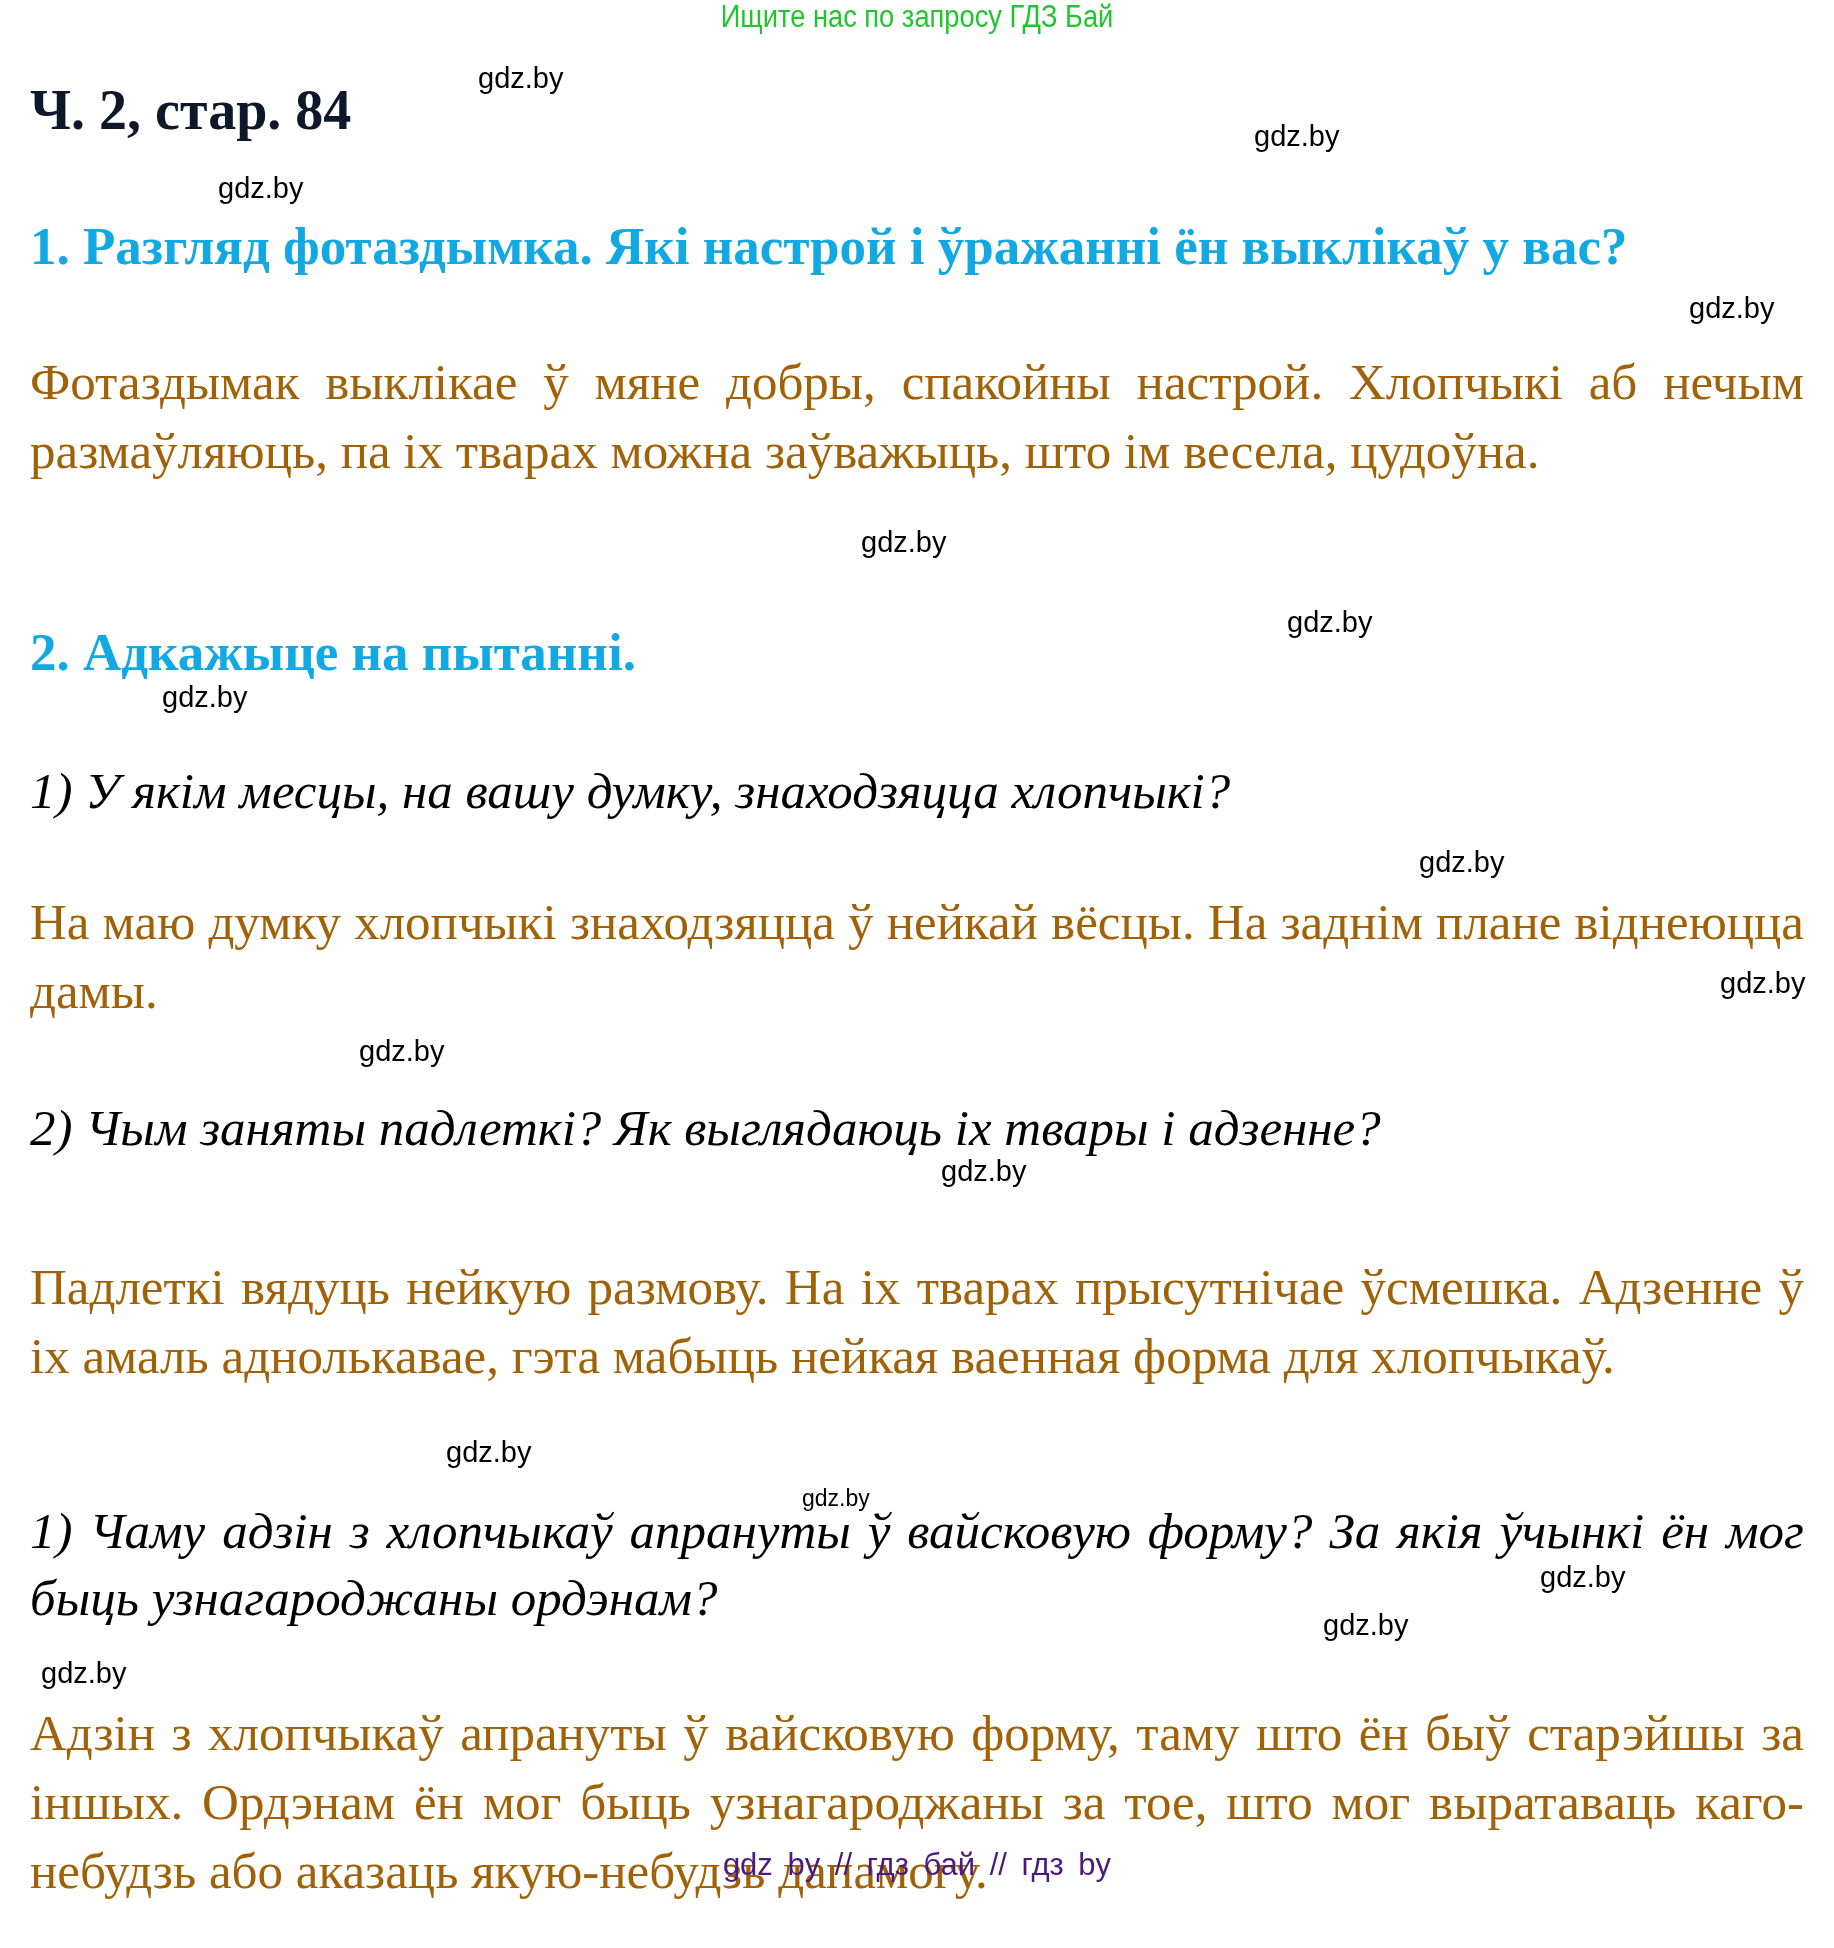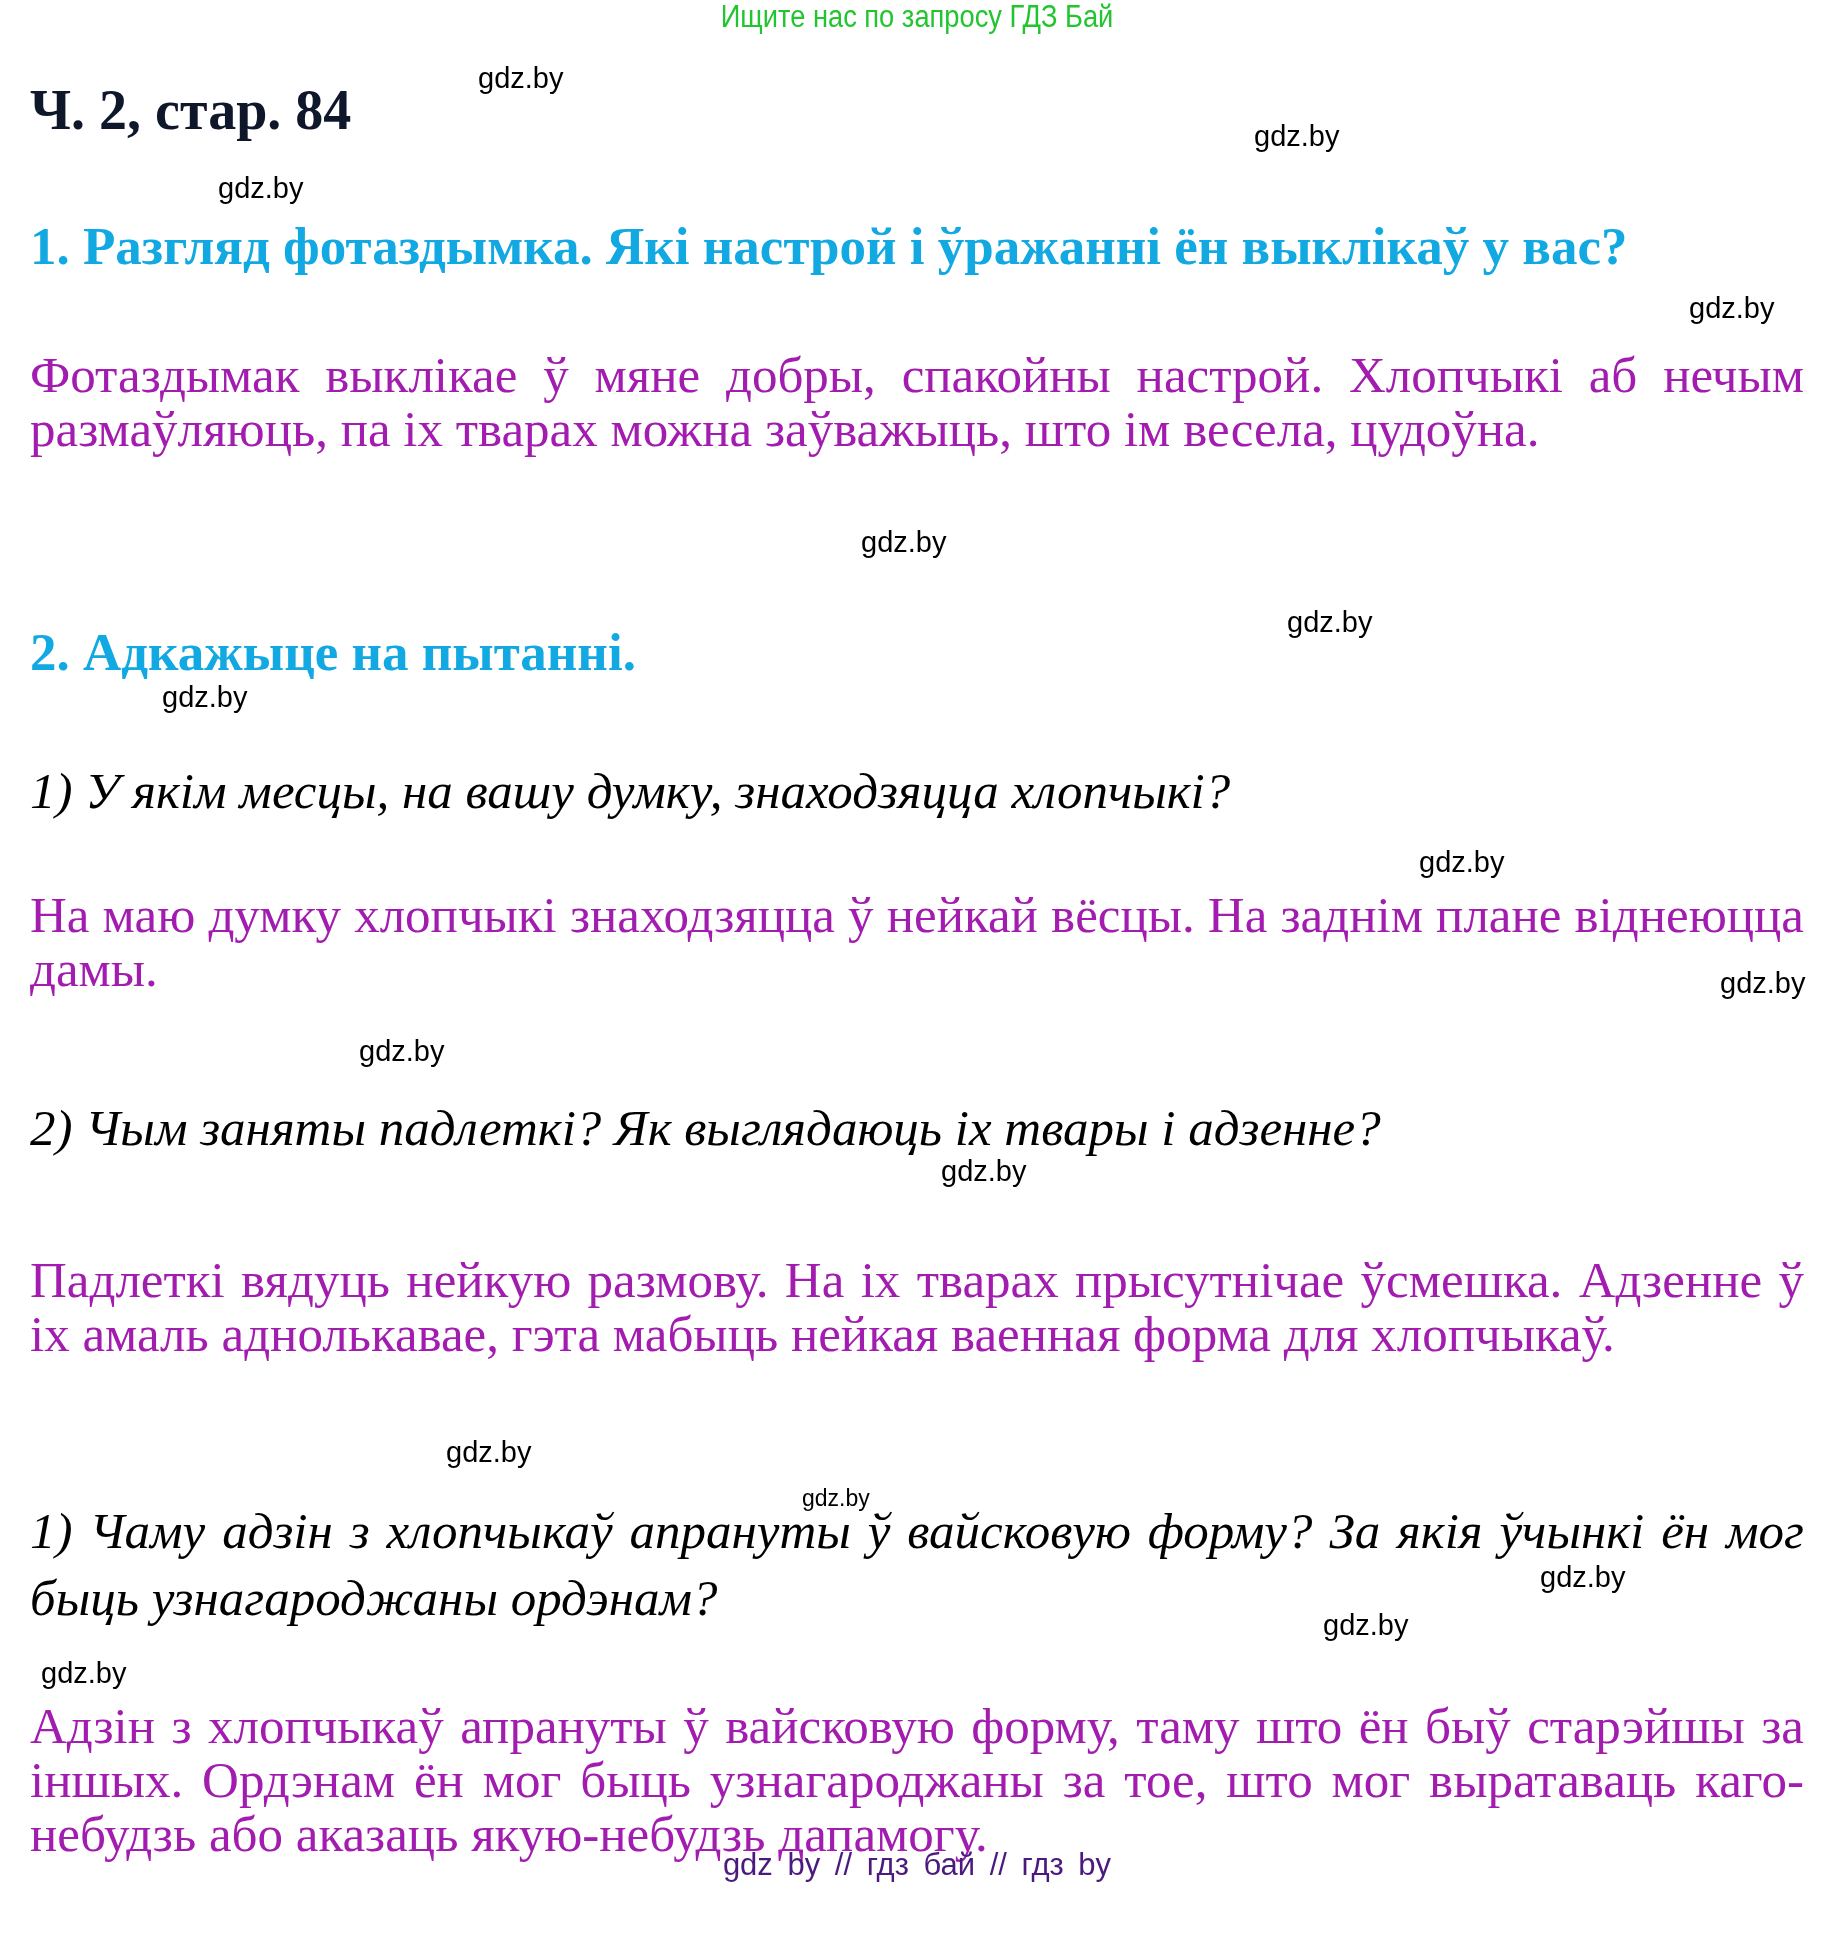--- a/index.html
+++ b/index.html
@@ -3,21 +3,21 @@
 <meta charset="utf-8">
 <style>
   html, body { margin: 0; padding: 0; background: #ffffff; }
   body { width: 1834px; height: 1948px; position: relative; overflow: hidden; }
   .abs { position: absolute; white-space: nowrap; }
   .banner { left: 0; width: 1834px; top: 0; text-align: center; color: #22c52f;
     font-family: "Liberation Sans", sans-serif; font-size: 31px; line-height: 34px; transform: scaleX(0.88); }
   .title { left: 30px; top: 80px; font-family: "Liberation Serif", serif; font-weight: bold; font-size: 56px; line-height: 60px; color: #0f172a; }
   .h { left: 30px; font-family: "Liberation Serif", serif; font-weight: bold; font-size: 53px; line-height: 60px; color: #12a8e2; }
   .q { left: 30px; width: 1774px; font-family: "Liberation Serif", serif; font-weight: normal; font-style: italic; font-size: 51px; line-height: 67px; color: #000; white-space: normal; text-align: justify; text-align-last: left; }
-  .p { left: 30px; width: 1774px; font-family: "Liberation Serif", serif; font-size: 51px; line-height: 54px; color: #a21caf; white-space: normal; text-align: justify; text-align-last: left; }
+  .p { left: 30px; width: 1774px; font-family: "Liberation Serif", serif; font-size: 51px; line-height: 69px; color: #a16207; white-space: normal; text-align: justify; text-align-last: left; }
   .wm { font-family: "Liberation Sans", sans-serif; font-size: 29px; line-height: 32px; color: #000; }
   .wm.small { font-size: 23px; }
   .footer { left: 0; width: 1834px; top: 1848px; text-align: center; color: #4b1a7e;
     font-family: "Liberation Sans", sans-serif; font-size: 31px; line-height: 34px; word-spacing: 6px; }
 </style>
 </head>
 <body>
 
 <div class="abs banner">Ищите нас по запросу ГДЗ Бай</div>
 

